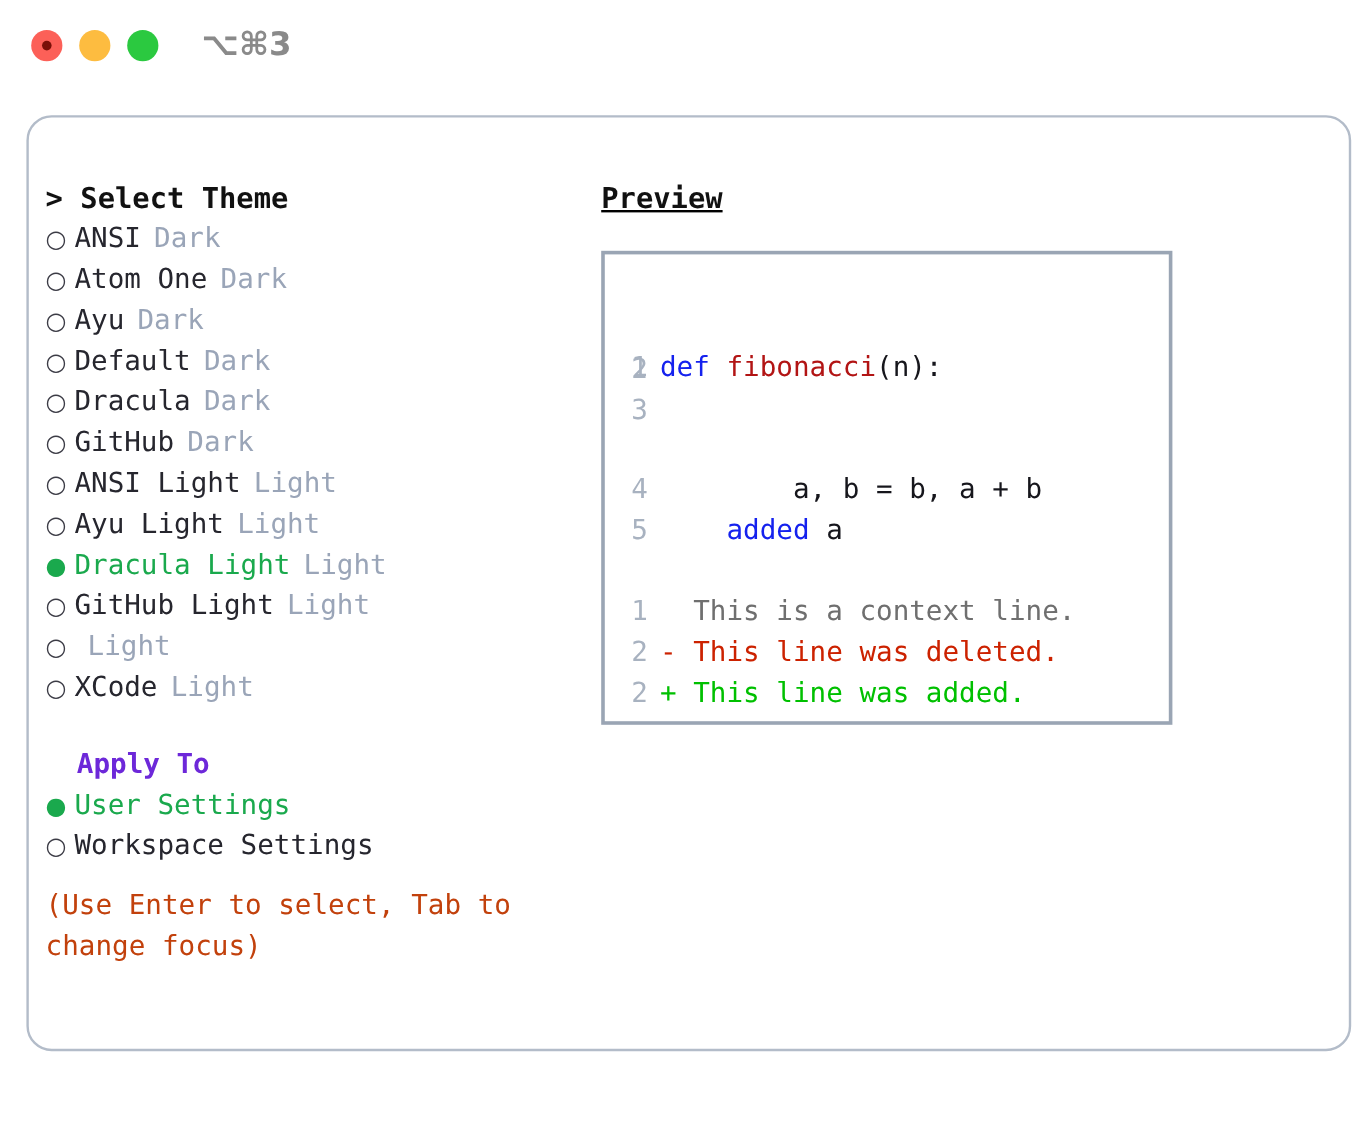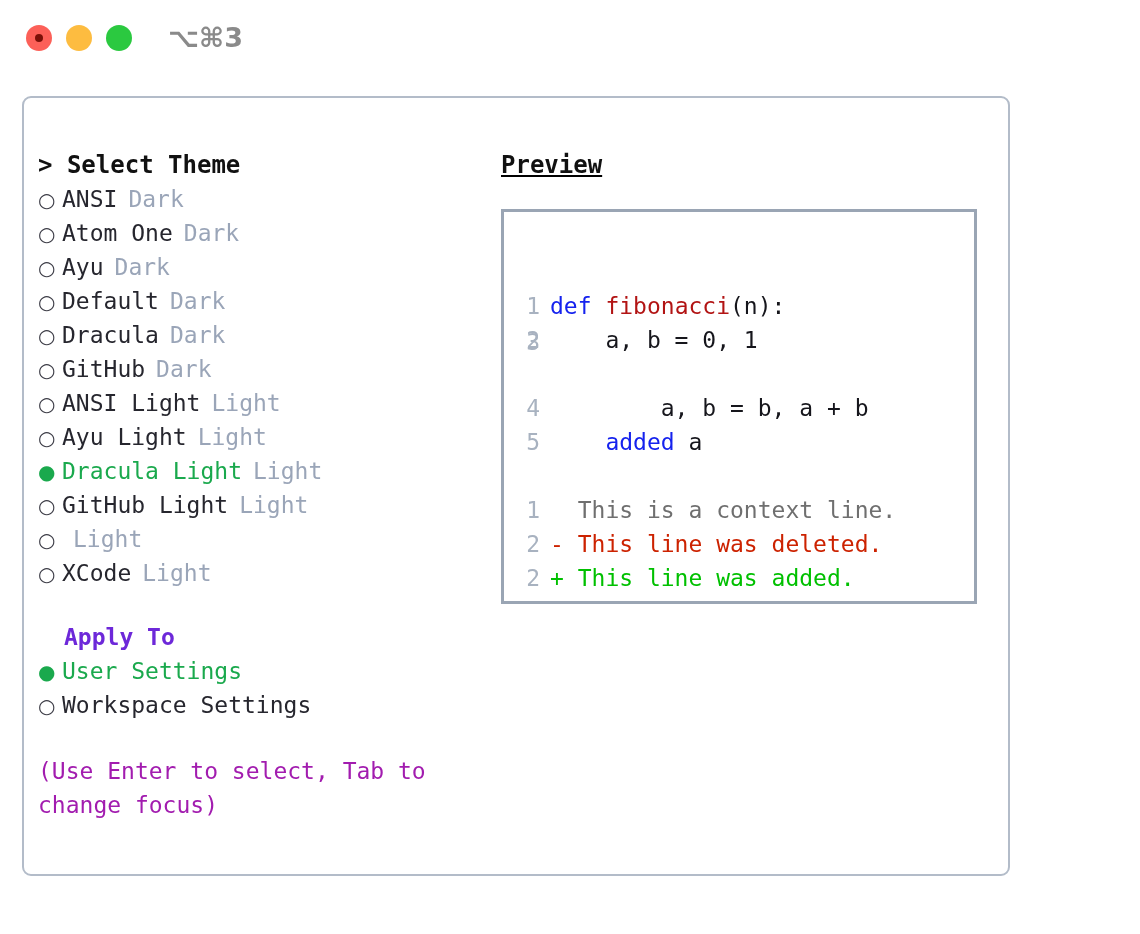--- a/index.html
+++ b/index.html
@@ -69,24 +69,24 @@
     letter-spacing: 0px;
     font-family: "DejaVu Sans", sans-serif;
     white-space: pre;
   }
 
   
   #window {
     position: absolute;
     left: 22px;
     top: 96px;
-    width: 988px;
+    width: 1104px;
     height: 780px;
     border: 2px solid #b3bcc9;
-    border-radius: 9px;
+    border-radius: 21px;
     background: #ffffff;
     box-sizing: border-box;
   }
 
   
   #theme-column {
     position: absolute;
     left: 14px;
     top: 50px;
     width: 452px;
@@ -139,24 +139,24 @@
     height: 34px;
     line-height: 34px;
     font-size: 23px;
     white-space: pre;
   }
   .apply-label { color: #26262e; }
   .apply-row.selected .apply-label { color: #1aa94d; }
 
   
   #hint {
-    margin-top: 32px;
-    font-size: 23px;
-    line-height: 34px;
-    color: #a21caf;
+    margin-top: 16px;
+    font-size: 23px;
+    line-height: 34px;
+    color: #c2410c;
     width: 400px;
     white-space: pre-wrap;
   }
 
   
   #preview-column {
     position: absolute;
     left: 477px;
     top: 50px;
     width: 490px;
@@ -246,21 +246,21 @@
       </div>
 
       <div id="hint">(Use Enter to select, Tab to change focus)</div>
     </div>
 
     <div id="preview-column">
       <div class="panel-heading">Preview</div>
       <div id="preview-box">
         <div class="code-area" id="code-area">
             <div class="code-line"><span class="lineno">1</span><span class="code-text"><span class="tok-kw">def </span><span class="tok-fn">fibonacci</span><span class="tok-txt">(n):</span></span></div>
-            <div class="code-line"><span class="lineno">2</span><span class="code-text"><span class="tok-txt">    a, b = 0, 1</span></span></div>
+            <div class="code-line"><span class="lineno">2</span></div>
             <div class="code-line"><span class="lineno">3</span></div>
             <div class="code-line"><span class="lineno">4</span><span class="code-text"><span class="tok-txt">        a, b = b, a + b</span></span></div>
             <div class="code-line"><span class="lineno">5</span><span class="code-text"><span class="tok-txt">    </span><span class="tok-kw">added</span><span class="tok-txt"> a</span></span></div>
             <div class="code-gap"></div>
             <div class="code-line"><span class="lineno">1</span><span class="code-text"><span class="tok-ctx">  This is a context line.</span></span></div>
             <div class="code-line"><span class="lineno">2</span><span class="code-text"><span class="tok-del">- This line was deleted.</span></span></div>
             <div class="code-line"><span class="lineno">2</span><span class="code-text"><span class="tok-add">+ This line was added.</span></span></div>
           </div>
       </div>
     </div>

